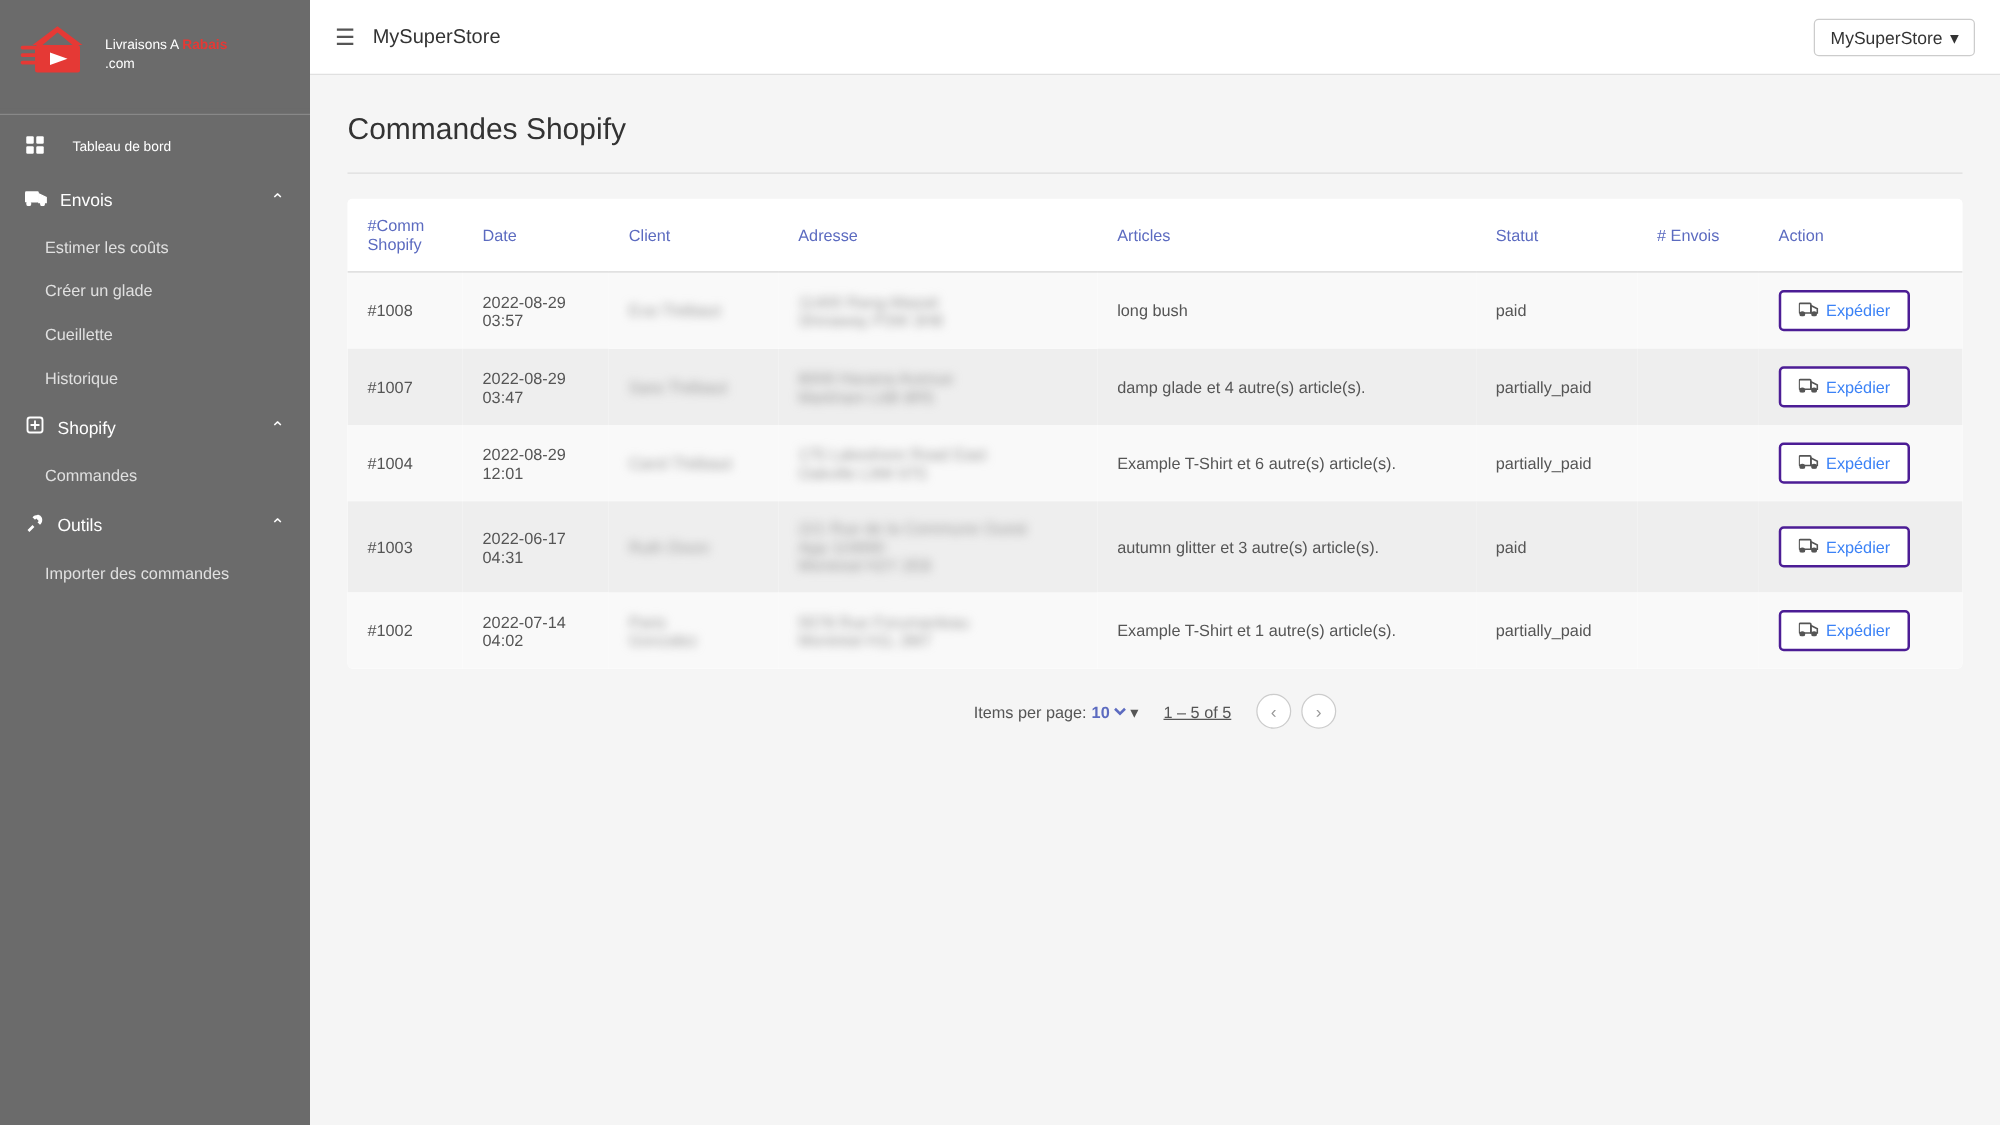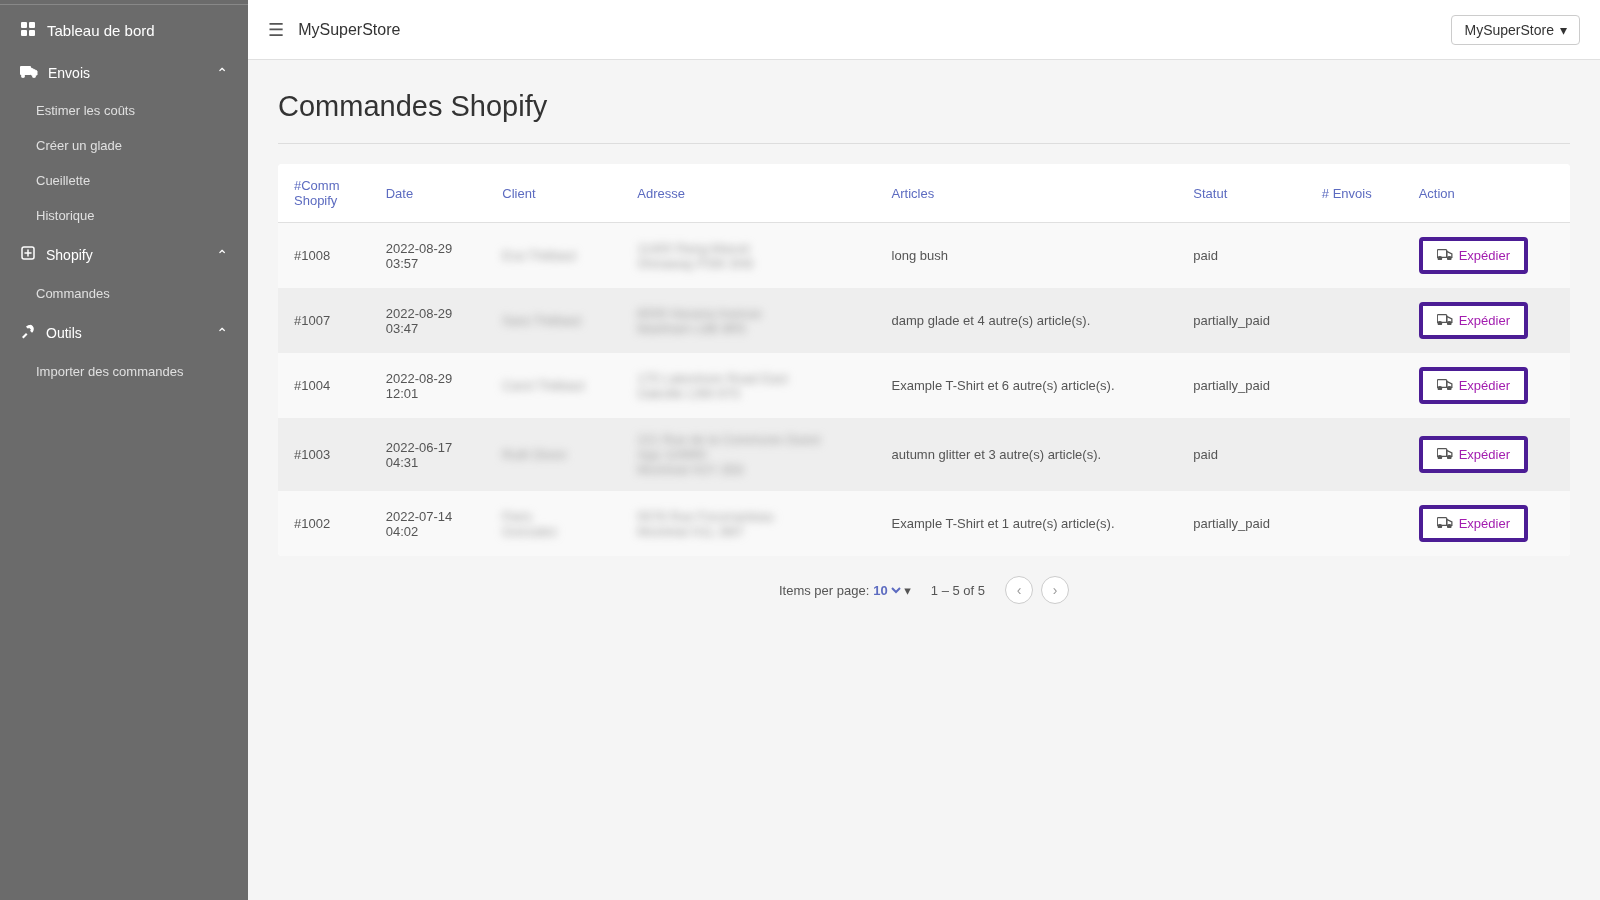--- a/index.html
+++ b/index.html
@@ -34,23 +34,23 @@
       height: 1px;
       background: rgba(255,255,255,0.2);
       margin: 4px 0;
     }
 
     .sidebar-item {
       padding: 12px 20px;
       cursor: pointer;
       display: flex;
       align-items: center;
-      gap: 11px;
+      gap: 22px;
       color: #fff;
-      font-size: 15px;
+      font-size: 11px;
     }
 
     .sidebar-section-header {
       padding: 12px 20px;
       display: flex;
       align-items: center;
       justify-content: space-between;
       cursor: pointer;
       font-size: 14px;
       color: #fff;
@@ -99,21 +99,21 @@
 
     
     .content {
       flex: 1;
       padding: 30px 30px;
       overflow-y: auto;
       background: #f5f5f5;
     }
 
     .page-title {
-      font-size: 29px;
+      font-size: 24px;
       font-weight: 400;
       color: #333;
       margin-bottom: 20px;
     }
 
     .page-divider {
       height: 1px;
       background: #ddd;
       margin-bottom: 20px;
     }
@@ -158,26 +158,26 @@
     }
 
     .blurred {
       filter: blur(4px);
       user-select: none;
       color: #999;
     }
 
     .expédier-btn {
       background: #fff;
-      border: 4px solid #4c1d95;
+      border: 2px solid #4c1d95;
       border-radius: 4px;
       padding: 7px 14px;
       cursor: pointer;
       font-size: 13px;
-      color: #a21caf;
+      color: #3b82f6;
       display: inline-flex;
       align-items: center;
       gap: 6px;
       white-space: nowrap;
     }
 
     
     .pagination {
       display: flex;
       align-items: center;
@@ -197,20 +197,21 @@
       font-size: 13px;
       color: #5c6bc0;
       font-weight: bold;
       border: none;
       background: transparent;
       cursor: pointer;
     }
     .pagination-info {
       font-size: 13px;
       color: #555;
+      text-decoration: underline;
     }
     .pagination-nav {
       display: flex;
       align-items: center;
       gap: 8px;
     }
     .pagination-btn {
       width: 28px;
       height: 28px;
       border: 1px solid #ccc;
@@ -224,20 +225,39 @@
       color: #999;
     }
 
     
     .hamburger-icon { font-size: 18px; cursor: pointer; color: #555; }
   </style>
 </head>
 <body>
 
 <div class="sidebar">
+  <div class="sidebar-logo">
+
+    <svg width="60" height="55" viewBox="0 0 60 55">
+
+      <polygon points="10,20 30,5 50,20 42,20 30,10 18,20" fill="#e53935"></polygon>
+
+      <rect x="12" y="20" width="36" height="22" rx="2" fill="#e53935"></rect>
+
+      <polygon points="24,26 38,31 24,36" fill="white"></polygon>
+
+      <line x1="2" y1="28" x2="12" y2="28" stroke="#e53935" stroke-width="3" stroke-linecap="round"></line>
+      <line x1="2" y1="34" x2="12" y2="34" stroke="#e53935" stroke-width="3" stroke-linecap="round"></line>
+      <line x1="2" y1="22" x2="12" y2="22" stroke="#e53935" stroke-width="3" stroke-linecap="round"></line>
+    </svg>
+    <div class="logo-text">
+      <div>Livraisons A <span>Rabais</span></div>
+      <div>.com</div>
+    </div>
+  </div>
 
   <div class="sidebar-divider"></div>
 
   <div class="sidebar-item">
     <span>
       <svg width="16" height="16" viewBox="0 0 16 16" fill="white">
           <rect x="1" y="1" width="6" height="6" rx="1"></rect>
           <rect x="9" y="1" width="6" height="6" rx="1"></rect>
           <rect x="1" y="9" width="6" height="6" rx="1"></rect>
           <rect x="9" y="9" width="6" height="6" rx="1"></rect>

